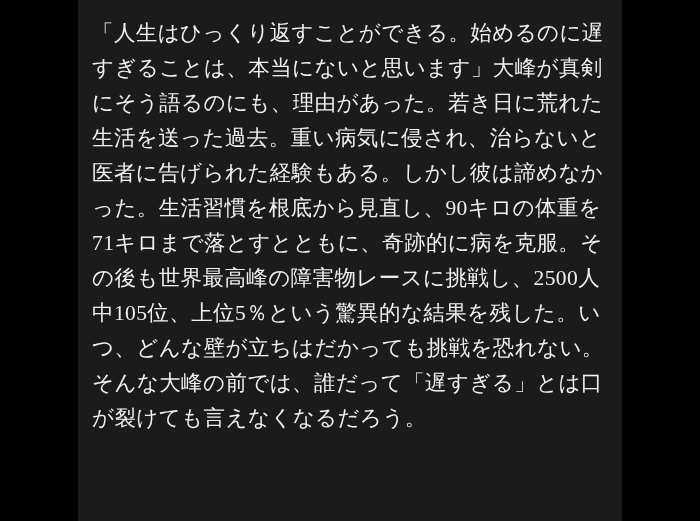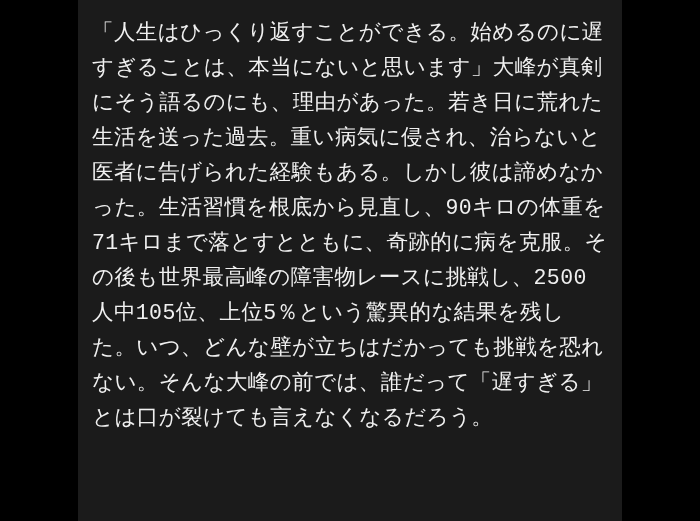--- a/index.html
+++ b/index.html
@@ -30,21 +30,21 @@
     padding: 16px 14px 0 14px;
   }
   #text-body {
     color: #f0f0f0;
     font-size: 21.5px;
     line-height: 35px;
     letter-spacing: 0.4px;
     text-align: left;
     white-space: pre-wrap;
     word-break: break-all;
-    font-family: Liberation Mono, monospace;
+    font-family: Liberation Serif, serif;
   }
   .left-margin, .right-margin {
     position: absolute;
     top: 0;
     height: 521px;
     background: #000000;
   }
   .left-margin { left: 0; width: 78px; }
   .right-margin { left: 622px; width: 78px; }
 </style>

